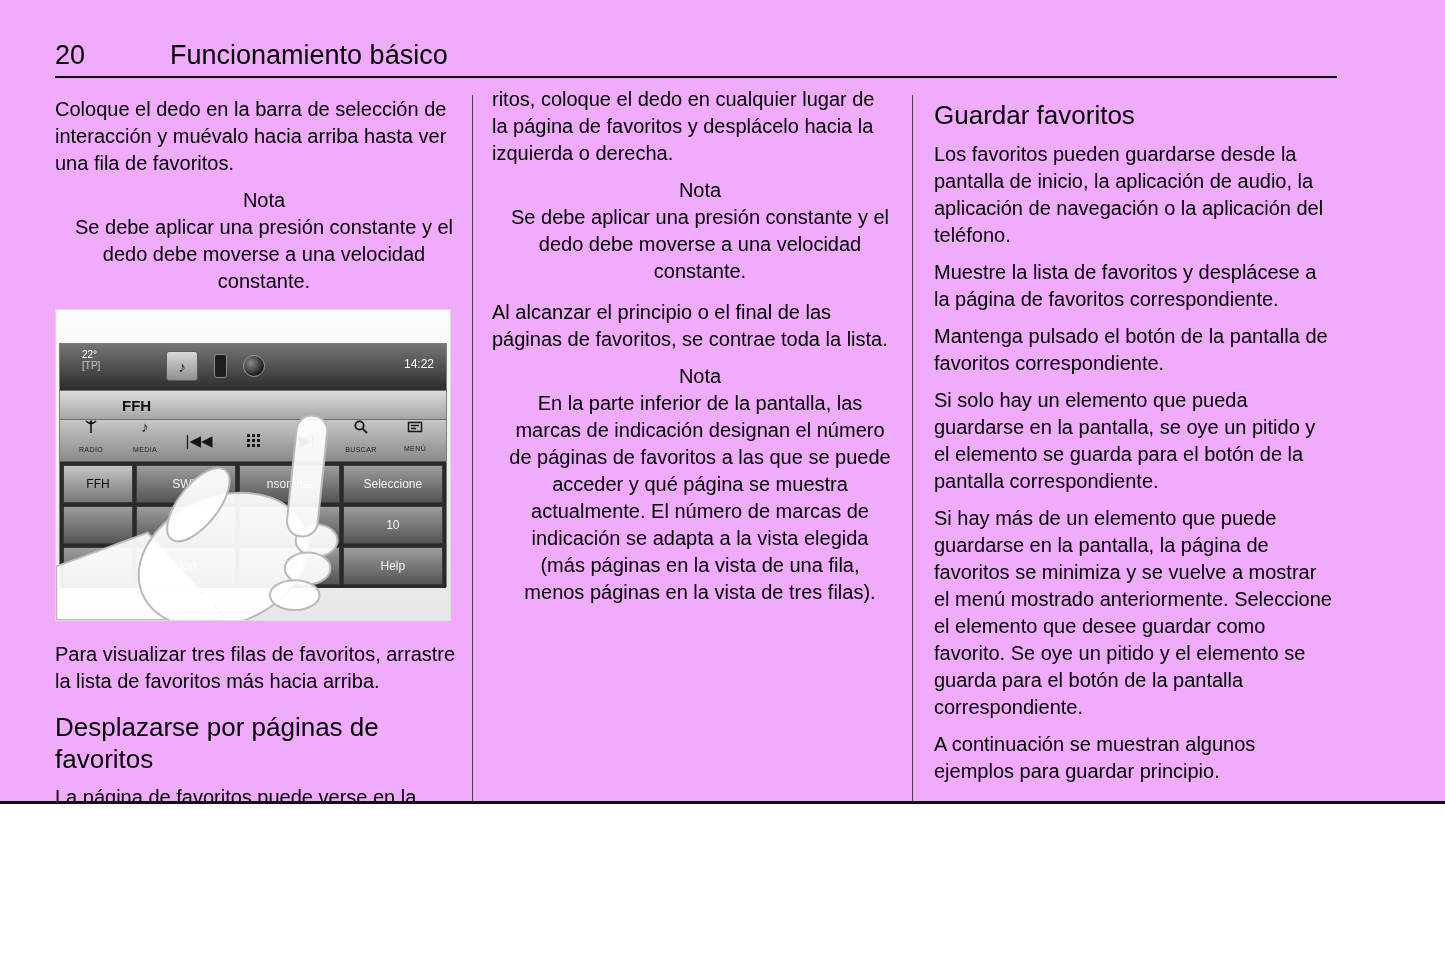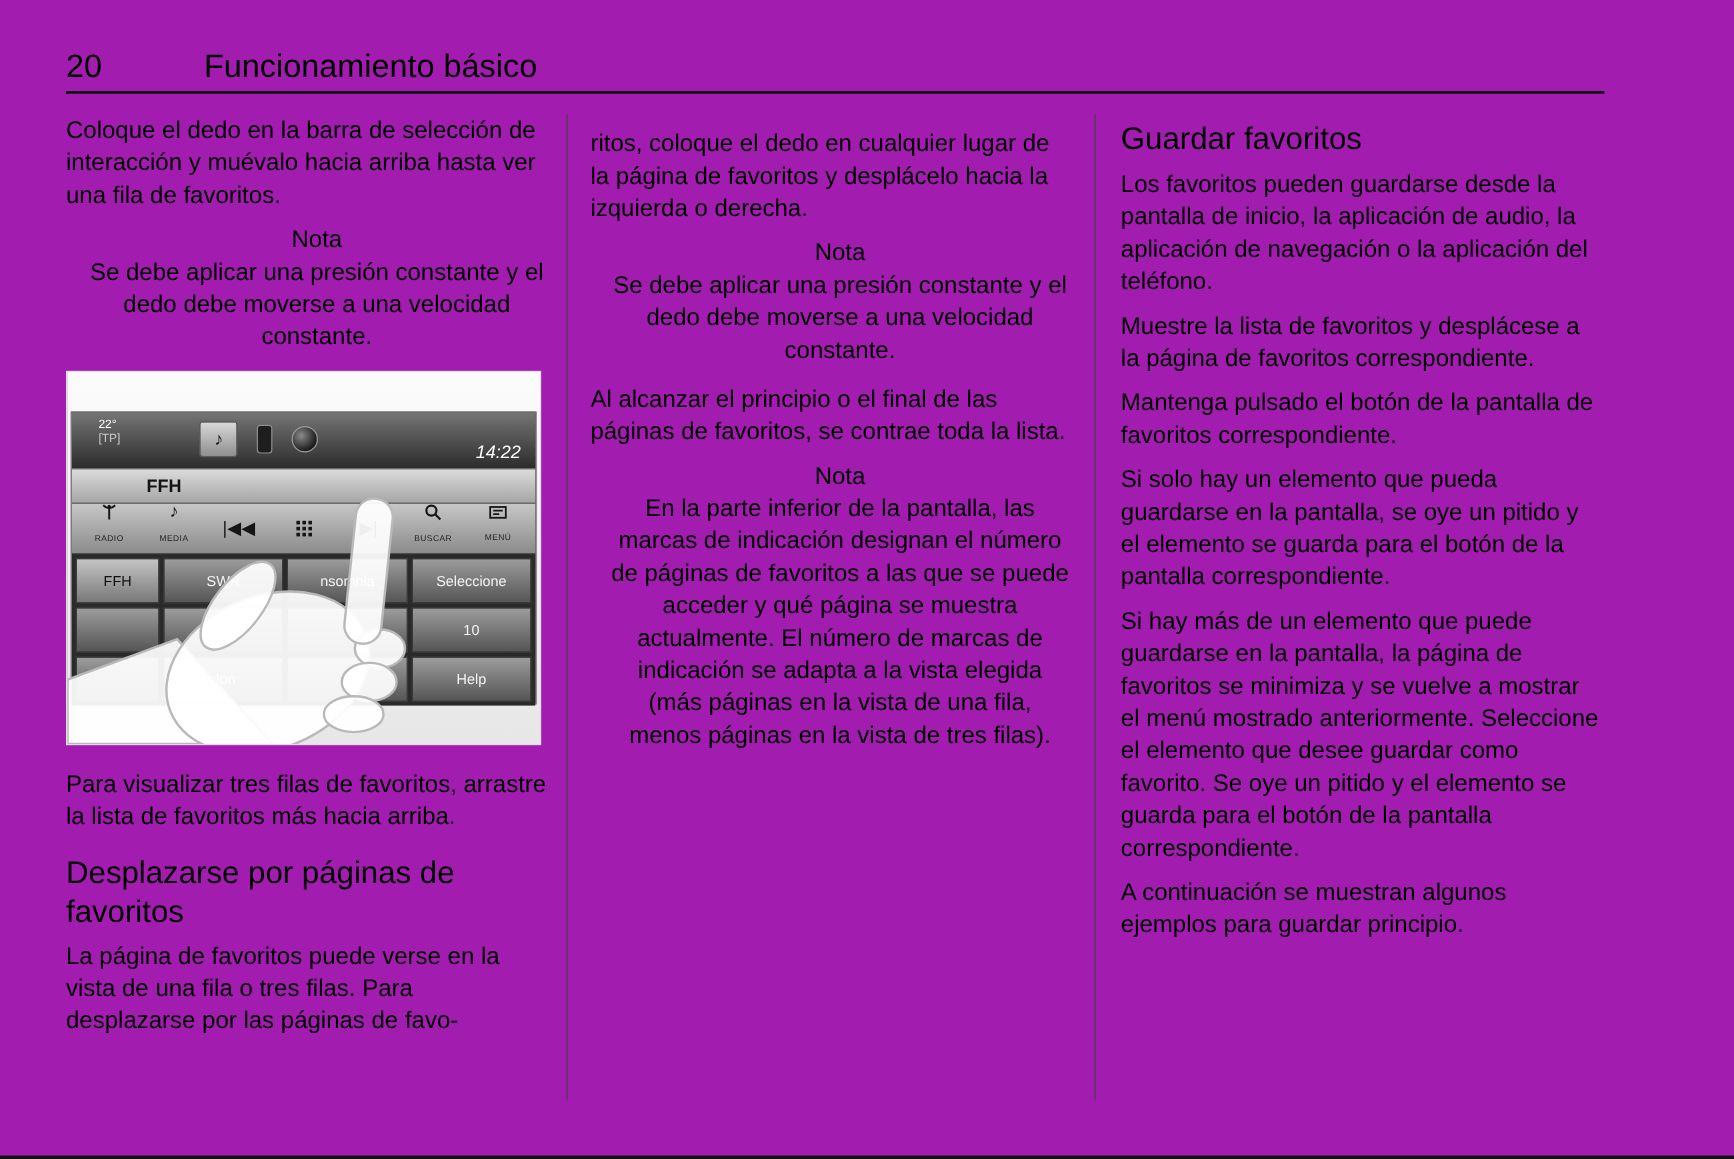--- a/index.html
+++ b/index.html
@@ -1,30 +1,30 @@
 <!DOCTYPE html>
 <html><head>
 <meta charset="utf-8">
 <style>
   * { margin:0; padding:0; box-sizing:border-box; }
   html,body { background:#ffffff; }
   body { font-family:"Liberation Sans", sans-serif; color:#000; }
-  .page { position:relative; width:1445px; height:966px; background:#a21caf; overflow:hidden; }
+  .page { position:relative; width:1445px; height:804px; background:#f0abfc; overflow:hidden; }
 
   
   .hdr { position:absolute; left:55px; top:40px; display:flex; align-items:baseline; }
   .pnum { font-size:27px; width:115px; }
   .ptitle { font-size:27px; }
   .rule { position:absolute; left:55px; top:76px; width:1282px; border-top:2px solid #000; }
   .bottom-edge { position:absolute; left:0; bottom:0; width:100%; border-top:3px solid #111; }
 
   
   .col { position:absolute; top:96px; width:402px; font-size:20px; line-height:27px; }
   .col1 { left:55px; }
-  .col2 { left:492px; top:107px; width:400px; }
+  .col2 { left:492px; top:86px; width:400px; }
   .col3 { left:934px; top:99px; }
   .divider { position:absolute; top:95px; height:822px; width:0; border-left:1.5px solid #444; }
   .d1 { left:472px; }
   .d2 { left:912px; }
 
   p.para { margin-bottom:10px; }
   .note { margin:4px 0 14px 16px;text-align:center; }
   h2.sect { font-size:26px; line-height:32px; font-weight:normal; margin:16px 0 9px; }
   .col3 h2.sect { margin-top:0; margin-bottom:10px; }
 
@@ -40,21 +40,21 @@
   .temp { font-size:10px; font-weight:normal; }
   .tp { font-size:10px; color:#c8c8c8; }
   .sb-center { display:flex; align-items:center; gap:16px; margin-left:66px; margin-top:2px; }
   .src-box { width:32px; height:30px; background:linear-gradient(#d8d8d8,#8f8f8f);
              border:1px solid #5a5a5a; border-radius:3px; display:flex; align-items:center;
              justify-content:center; color:#1b1b1b; font-size:15px; }
   .phone-ico { width:13px; height:24px; background:#1e1e1e; border:1px solid #8d8d8d; border-radius:3px; }
   .circle-ico { width:22px; height:22px; border-radius:50%;
                 background:radial-gradient(circle at 35% 35%, #8a8a8a, #1d1d1d 70%);
                 border:1px solid #9a9a9a; }
-  .sb-right { margin-left:auto; font-size:15px; margin-top:15px;font-style:italic; }
+  .sb-right { margin-left:auto; font-size:12px; margin-top:2px; }
 
   .ffhbar { height:30px; background:linear-gradient(#dcdcdc,#a5a5a5); border-top:1px solid #6d6d6d;
             border-bottom:1px solid #6d6d6d; display:flex; align-items:center; padding-left:62px;
             color:#141414; font-size:15px; font-weight:bold; }
 
   .iconrow { height:42px; background:linear-gradient(#c6c6c6,#8b8b8b);
              display:flex; justify-content:space-around; align-items:center; padding:0 4px;
              border-bottom:1px solid #555; }
   .tool { display:flex; flex-direction:column; align-items:center; color:#161616; min-width:40px; }
   .tool .glyph { font-size:15px; line-height:17px; }

